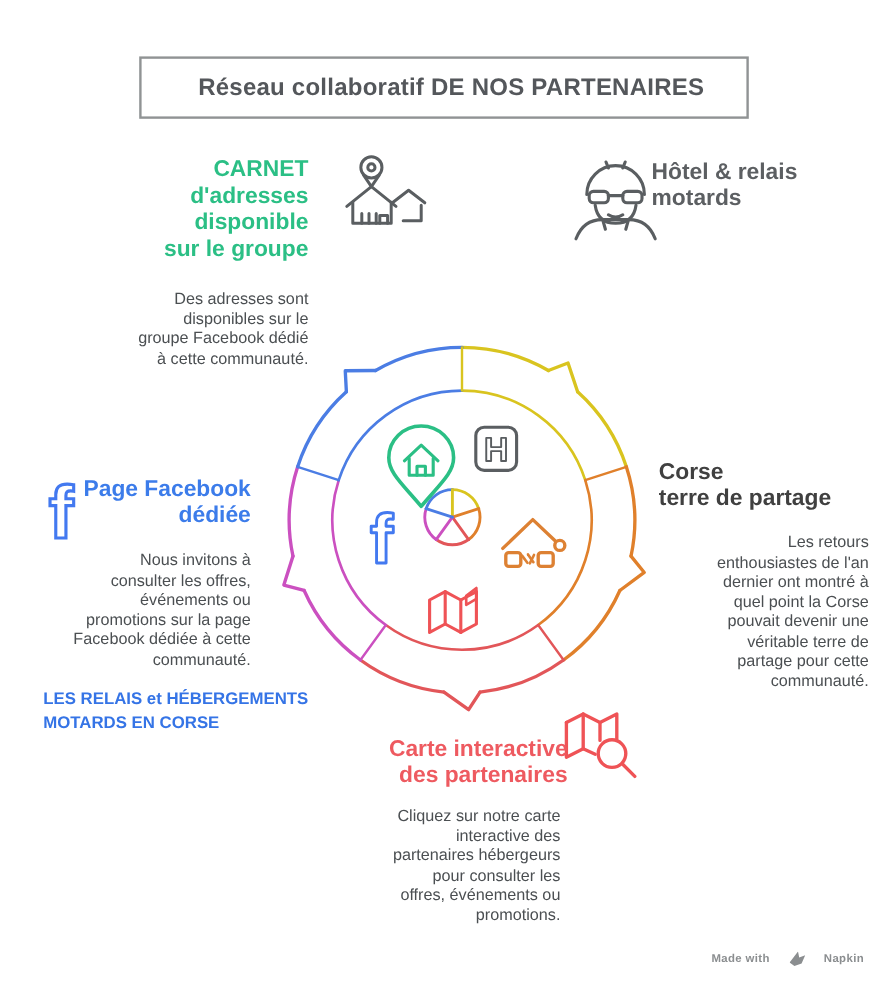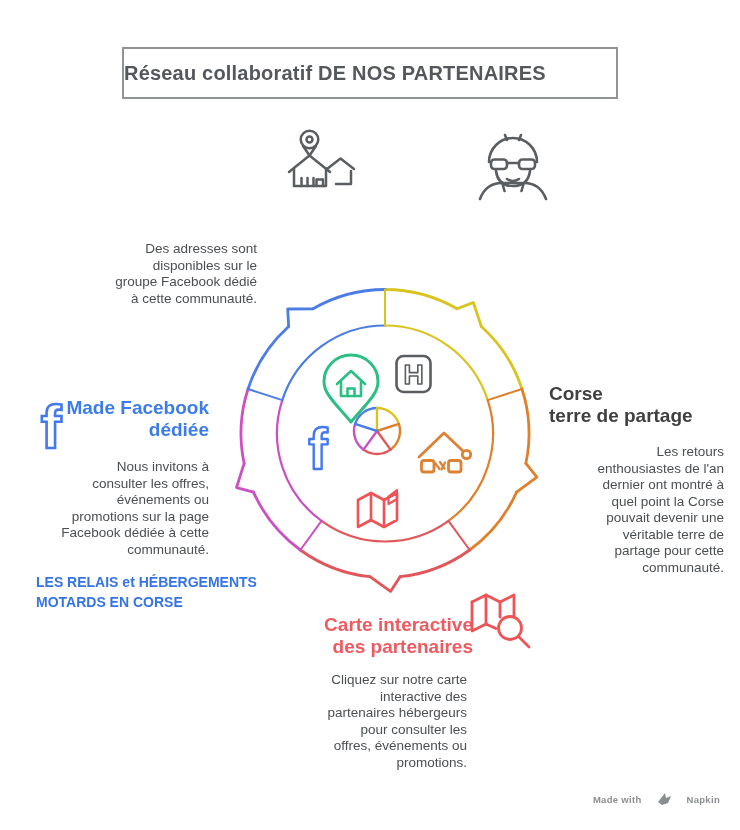--- a/index.html
+++ b/index.html
@@ -1,21 +1,21 @@
 <!DOCTYPE html>
 <html><head>
 <meta charset="utf-8">
 <style>
   html,body{margin:0;padding:0;background:#ffffff;}
   #stage{position:relative;width:740px;height:830px;background:#ffffff;overflow:hidden;
          font-family:"Liberation Sans",sans-serif;}
   .abs{position:absolute;}
   .pre{white-space:pre-line;}
   .title-box{left:50%;transform:translateX(-50%);top:47px;width:492px;height:48px;
-             border:2px solid #909394;display:flex;align-items:center;justify-content:flex-start;}
+             border:2px solid #909394;display:flex;align-items:center;justify-content:center;padding-left:12px;}
   .title-text{font-size:20px;font-weight:bold;color:#54575b;letter-spacing:.2px;}
   .h{font-weight:bold;font-size:19px;line-height:22px;}
   .b{font-size:13.5px;line-height:16.5px;color:#4b4f52;}
   .green{color:#2bbf85;}
   .grayh{color:#5c5f62;}
   .blueh{color:#3c7cea;}
   .orangeh{color:#404040;}
   .redh{color:#ee5a60;}
   .right{text-align:right;}
   .center{text-align:right;}
@@ -26,20 +26,24 @@
 </style>
 </head>
 <body>
 
 <div id="stage">
 
   <div class="abs title-box">
     <span class="title-text">Réseau collaboratif DE NOS PARTENAIRES</span>
   </div>
 
+  <div class="abs h green right pre" style="top:131px;right:483px;width:220px;">CARNET
+d'adresses
+disponible
+sur le groupe</div>
   <div class="abs b right pre" style="top:241px;right:483px;width:230px;">Des adresses sont
 disponibles sur le
 groupe Facebook dédié
 à cette communauté.</div>
   <svg class="abs" style="left:285px;top:126px;" width="72" height="66" viewBox="0 0 72 66" fill="none" stroke="#5a5e61" stroke-width="2.5" stroke-linecap="round" stroke-linejoin="round">
     <circle cx="24.5" cy="13.5" r="8.8"></circle>
     <circle cx="24.5" cy="13.5" r="3"></circle>
     <path d="M18 20 L24.5 29.5 L31 20"></path>
     <path d="M4 46 L24.5 29.5 L45 46"></path>
     <path d="M9 42.5 V60 H41 V42.5"></path>
@@ -53,25 +57,27 @@
     <path d="M15 33 A24 24 0 0 1 63 33"></path>
     <path d="M33 11 L31 6 M45 11 L47 6"></path>
     <rect x="17" y="30.5" width="16" height="9.5" rx="3.5"></rect>
     <rect x="45" y="30.5" width="16" height="9.5" rx="3.5"></rect>
     <path d="M33 34 H45"></path>
     <path d="M22 42 Q24 57 39 57 Q54 57 56 42"></path>
     <path d="M33 50 Q39 54 45 50"></path>
     <path d="M6 70 Q12 54 28 54 H50 Q66 54 72 70"></path>
     <path d="M28.5 55 L30.5 62 M49.5 55 L47.5 62"></path>
   </svg>
+  <div class="abs h grayh pre" style="left:543px;top:133px;width:170px;">Hôtel &amp; relais
+motards</div>
 
   <svg class="abs" style="left:28px;top:390px;" width="46" height="66" viewBox="0 0 46 66">
     <text x="23" y="58" text-anchor="middle" font-family="Liberation Sans, sans-serif" font-size="62" font-weight="bold" fill="none" stroke="#4379f0" stroke-width="2.6">f</text>
   </svg>
-  <div class="abs h blueh right pre" style="top:397px;right:531px;width:200px;">Made Facebook
+  <div class="abs h blueh right pre" style="top:397px;right:531px;width:200px;">Page Facebook
 dédiée</div>
   <div class="abs b right pre" style="top:459px;right:531px;width:215px;">Nous invitons à
 consulter les offres,
 événements ou
 promotions sur la page
 Facebook dédiée à cette
 communauté.</div>
   <div class="abs fb-link pre" style="left:36px;top:572px;width:250px;">LES RELAIS et HÉBERGEMENTS
 MOTARDS EN CORSE</div>
 

